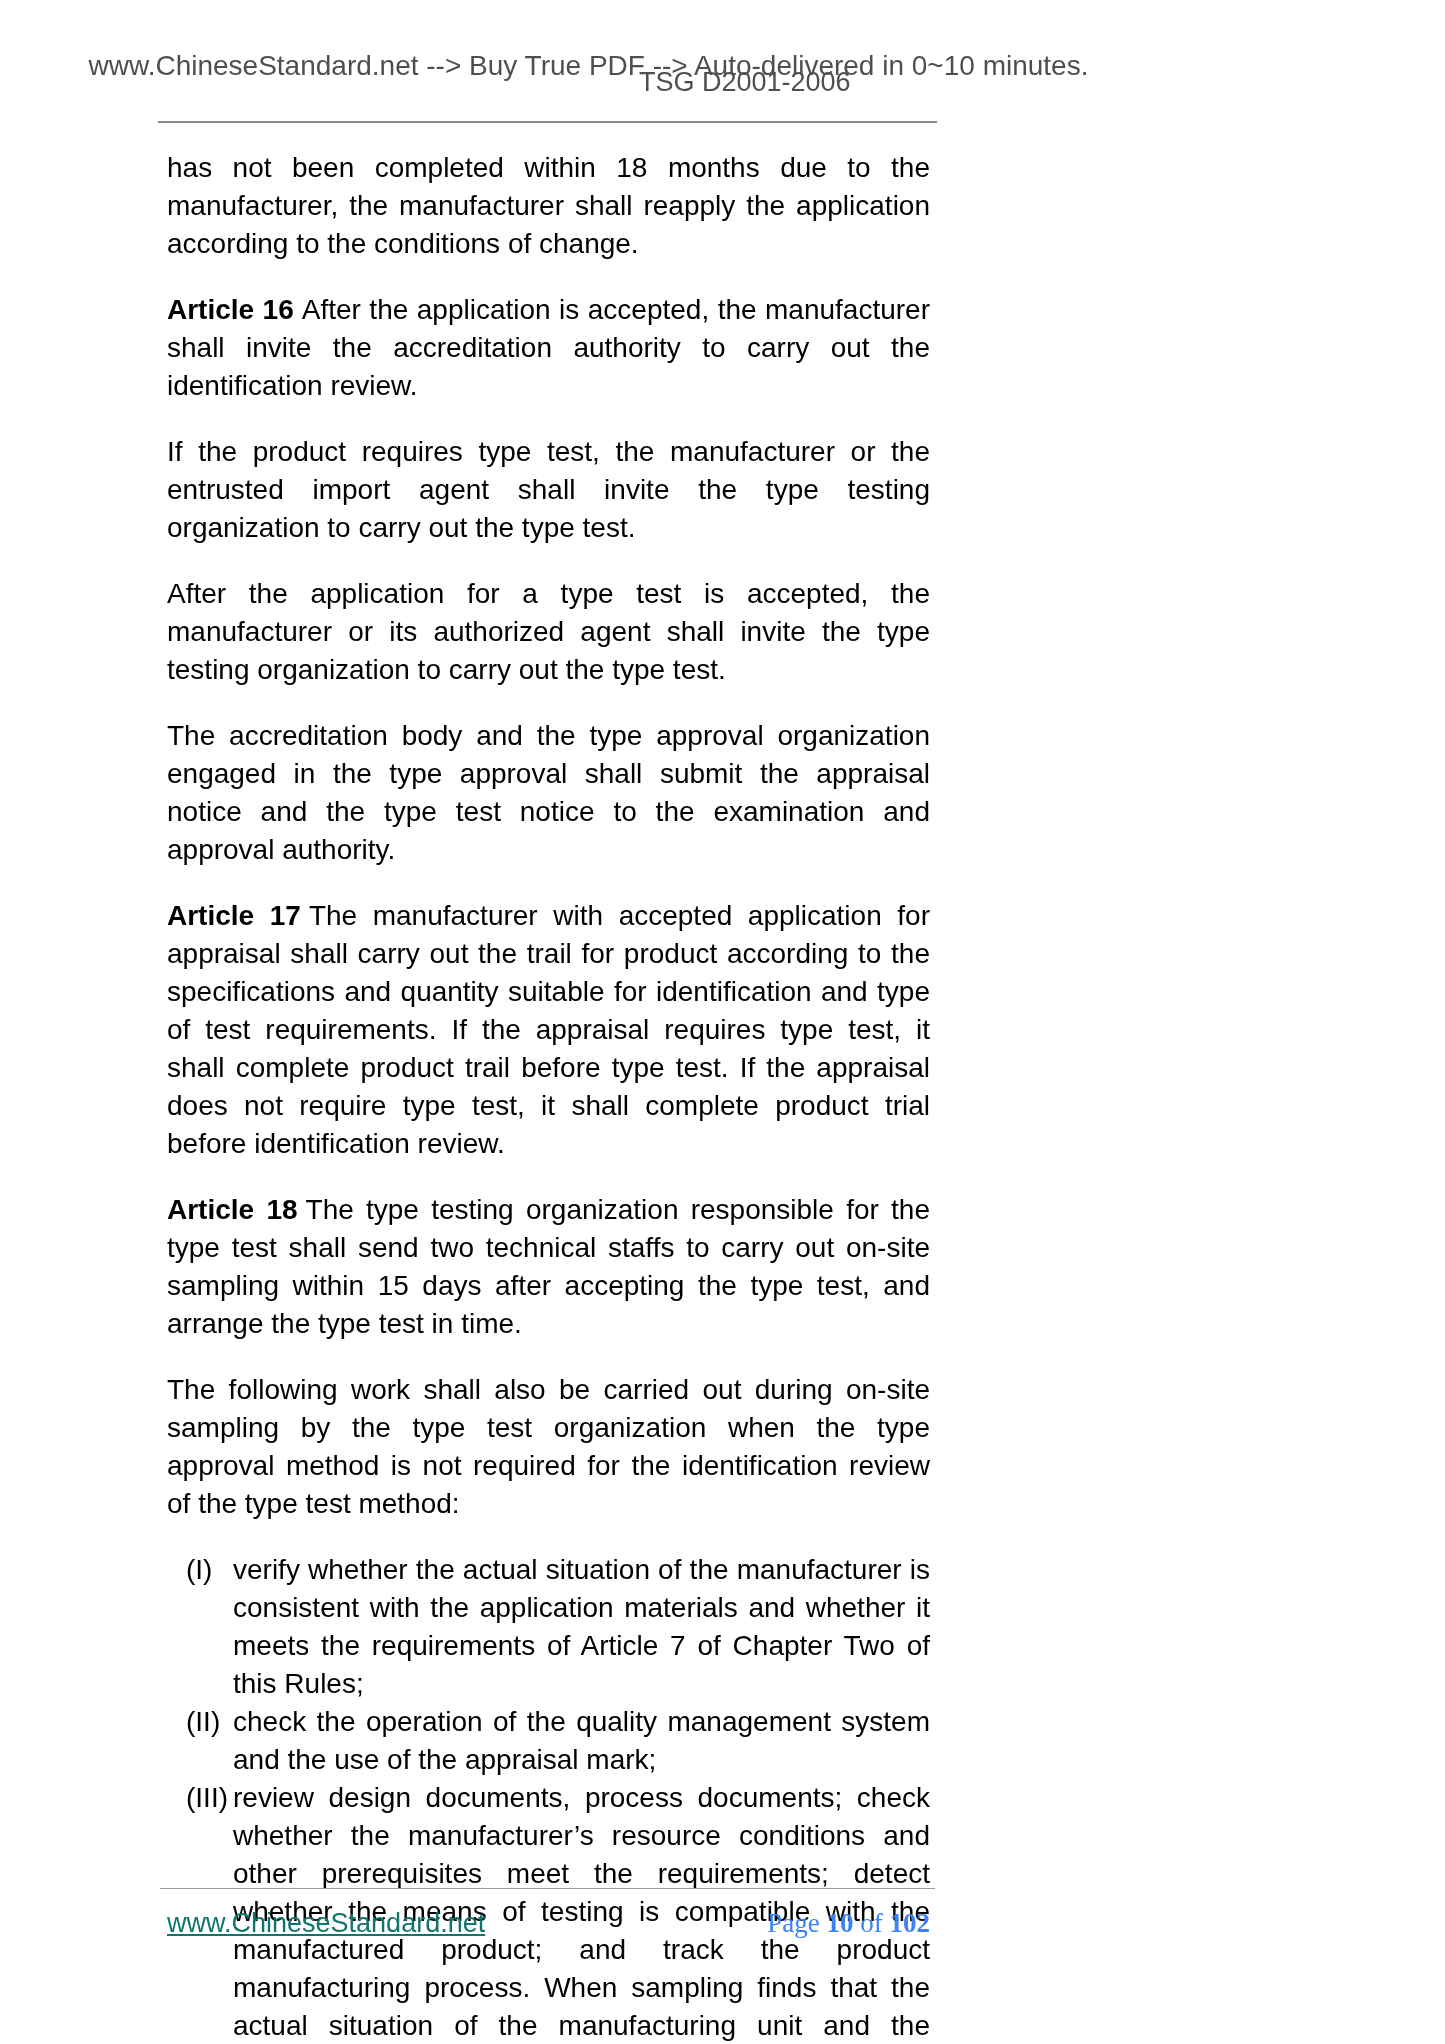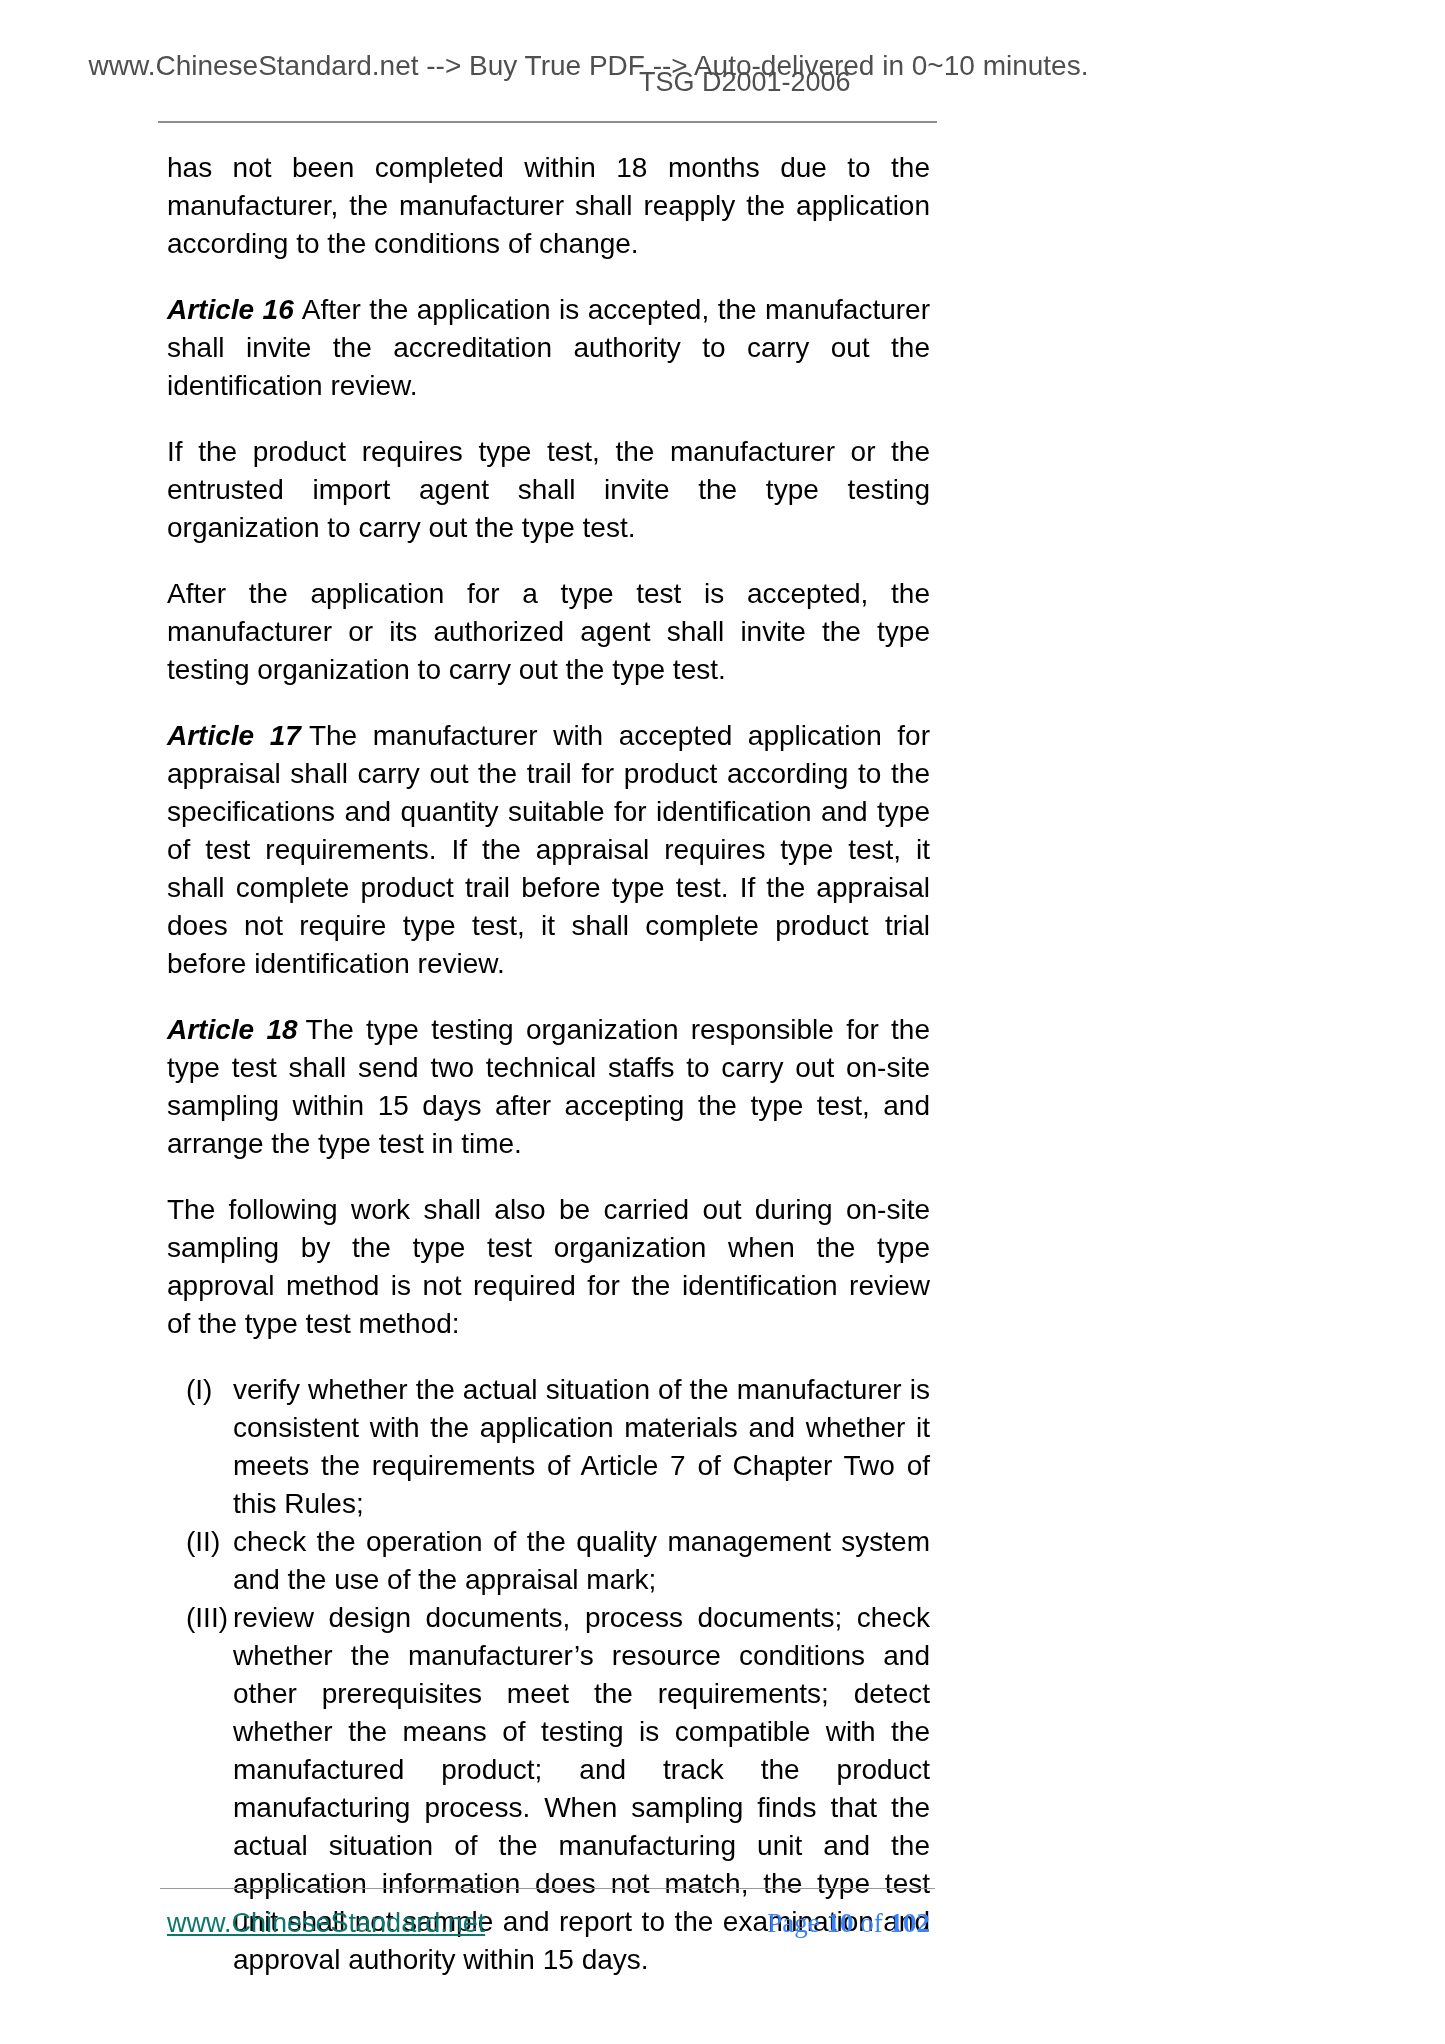--- a/index.html
+++ b/index.html
@@ -50,21 +50,21 @@
     width: 763px;
     color: #000000;
     font-size: 28px;
     line-height: 38px;
   }
   .para {
     margin: 0 0 28px 0;
     text-align: justify;
     text-align-last: left;
   }
-  .article-label { font-weight: bold; font-style: italic; }
+  .article-label { font-weight: bold; }
   .article-label:not(:empty) { margin-right: 8px; }
 
   .doc-list { margin-top: 28px; }
   .list-item {
     display: flex;
     align-items: flex-start;
   }
   .list-marker {
     flex: 0 0 66px;
     width: 66px;
@@ -117,20 +117,21 @@
 <div class="doc-body">
 
   <p class="para"><b class="article-label"></b><span>has not been completed within 18 months due to the manufacturer, the manufacturer shall reapply the application according to the conditions of change.</span></p>
 
   <p class="para"><b class="article-label">Article 16</b><span>After the application is accepted, the manufacturer shall invite the accreditation authority to carry out the identification review.</span></p>
 
   <p class="para"><b class="article-label"></b><span>If the product requires type test, the manufacturer or the entrusted import agent shall invite the type testing organization to carry out the type test.</span></p>
 
   <p class="para"><b class="article-label"></b><span>After the application for a type test is accepted, the manufacturer or its authorized agent shall invite the type testing organization to carry out the type test.</span></p>
 
+  <p class="para"><b class="article-label"></b><span>The accreditation body and the type approval organization engaged in the type approval shall submit the appraisal notice and the type test notice to the examination and approval authority.</span></p>
 
   <p class="para"><b class="article-label">Article 17</b><span>The manufacturer with accepted application for appraisal shall carry out the trail for product according to the specifications and quantity suitable for identification and type of test requirements. If the appraisal requires type test, it shall complete product trail before type test. If the appraisal does not require type test, it shall complete product trial before identification review.</span></p>
 
   <p class="para"><b class="article-label">Article 18</b><span>The type testing organization responsible for the type test shall send two technical staffs to carry out on-site sampling within 15 days after accepting the type test, and arrange the type test in time.</span></p>
 
   <p class="para"><b class="article-label"></b><span>The following work shall also be carried out during on-site sampling by the type test organization when the type approval method is not required for the identification review of the type test method:</span></p>
 
   <div class="doc-list">
     <div class="list-item">
       <span class="list-marker">(I)</span>

